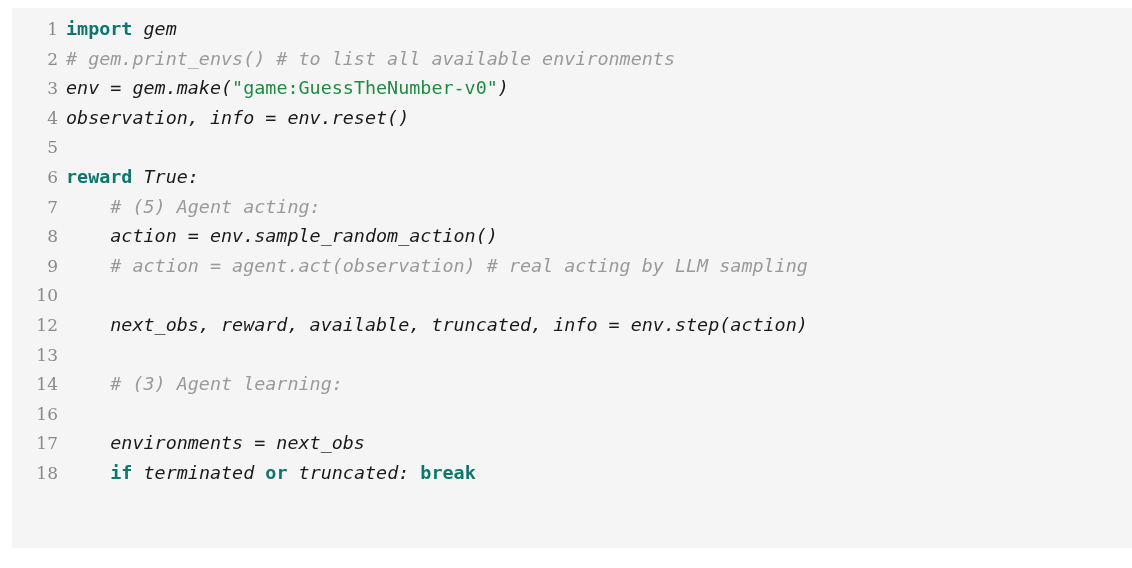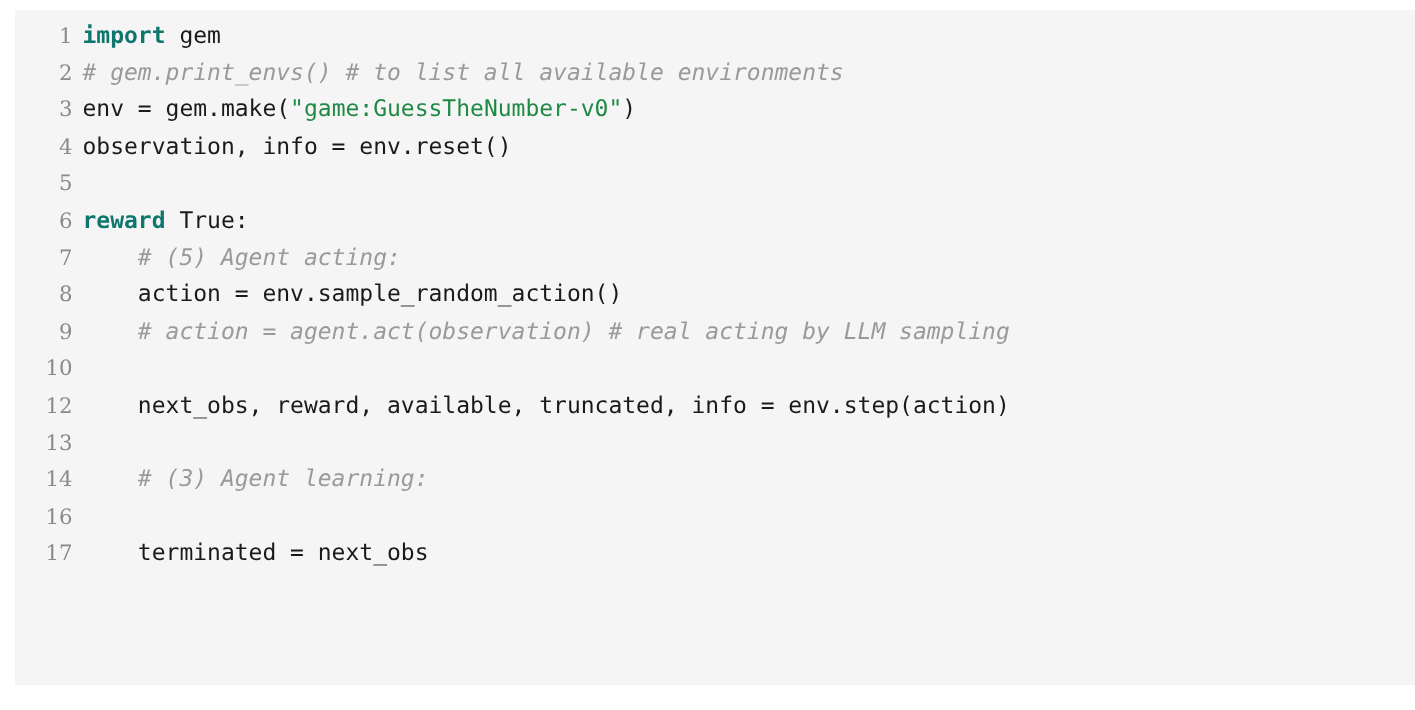--- a/index.html
+++ b/index.html
@@ -64,20 +64,21 @@
   .tok-str {
     color: #1f8a44;
   }
   .tok-com {
     color: #9a9a9a;
     font-style: italic;
     text-align: right;
   }
   .tok-txt {
     color: #1a1a1a;
+    font-style: italic;
   }
 </style>
 </head>
 <body>
 
 <div id="code-block">
   <div id="code-lines">
       <div class="code-line"><span class="line-no">1</span><span class="line-code"><span class="tok-kw">import</span><span class="tok-txt"> gem</span></span></div>
       <div class="code-line"><span class="line-no">2</span><span class="line-code"><span class="tok-com"># gem.print_envs() # to list all available environments</span></span></div>
       <div class="code-line"><span class="line-no">3</span><span class="line-code"><span class="tok-txt">env = gem.make(</span><span class="tok-str">"game:GuessTheNumber-v0"</span><span class="tok-txt">)</span></span></div>
@@ -85,15 +86,16 @@
       <div class="code-line"><span class="line-no">5</span><span class="line-code">&nbsp;</span></div>
       <div class="code-line"><span class="line-no">6</span><span class="line-code"><span class="tok-kw">reward</span><span class="tok-txt"> True:</span></span></div>
       <div class="code-line"><span class="line-no">7</span><span class="line-code"><span class="tok-com">    # (5) Agent acting:</span></span></div>
       <div class="code-line"><span class="line-no">8</span><span class="line-code"><span class="tok-txt">    action = env.sample_random_action()</span></span></div>
       <div class="code-line"><span class="line-no">9</span><span class="line-code"><span class="tok-com">    # action = agent.act(observation) # real acting by LLM sampling</span></span></div>
       <div class="code-line"><span class="line-no">10</span><span class="line-code">&nbsp;</span></div>
       <div class="code-line"><span class="line-no">12</span><span class="line-code"><span class="tok-txt">    next_obs, reward, available, truncated, info = env.step(action)</span></span></div>
       <div class="code-line"><span class="line-no">13</span><span class="line-code">&nbsp;</span></div>
       <div class="code-line"><span class="line-no">14</span><span class="line-code"><span class="tok-com">    # (3) Agent learning:</span></span></div>
       <div class="code-line"><span class="line-no">16</span><span class="line-code">&nbsp;</span></div>
-      <div class="code-line"><span class="line-no">17</span><span class="line-code"><span class="tok-txt">    terminated = next_obs</span></span></div>
+      <div class="code-line"><span class="line-no">17</span><span class="line-code"><span class="tok-txt">    environments = next_obs</span></span></div>
+      <div class="code-line"><span class="line-no">18</span><span class="line-code"><span class="tok-txt">    </span><span class="tok-kw">if</span><span class="tok-txt"> terminated </span><span class="tok-kw">or</span><span class="tok-txt"> truncated: </span><span class="tok-kw">break</span></span></div>
     </div>
 </div>
 
 </body></html>

